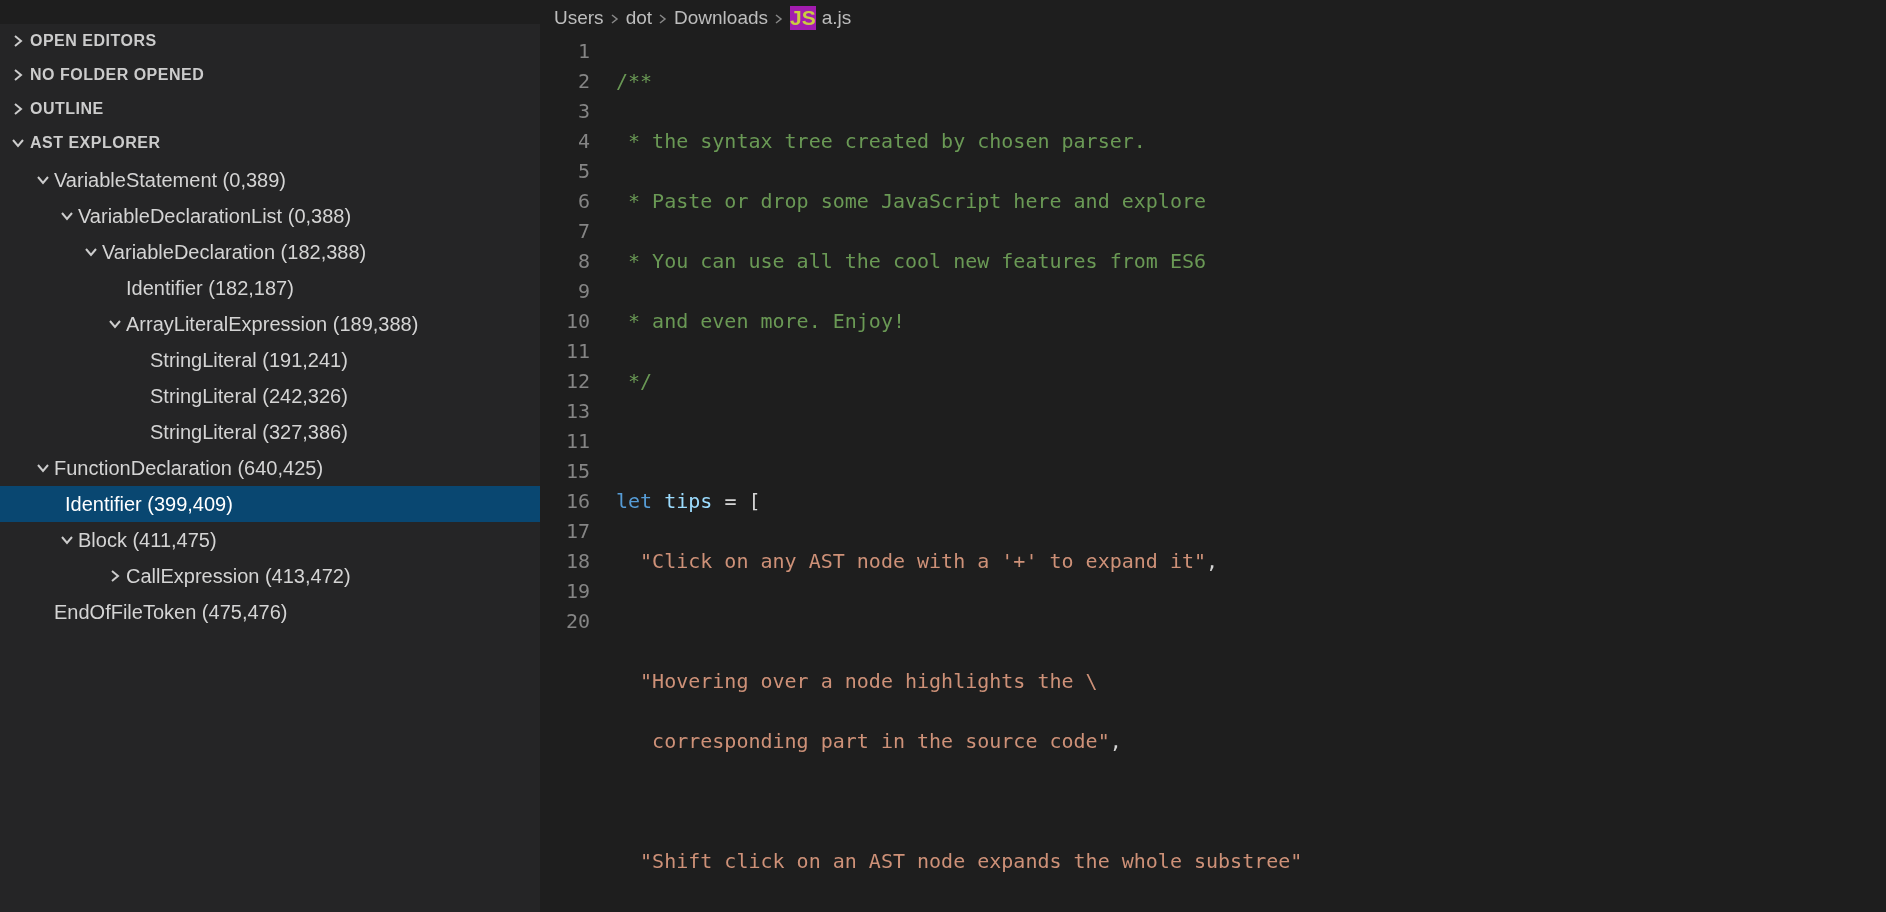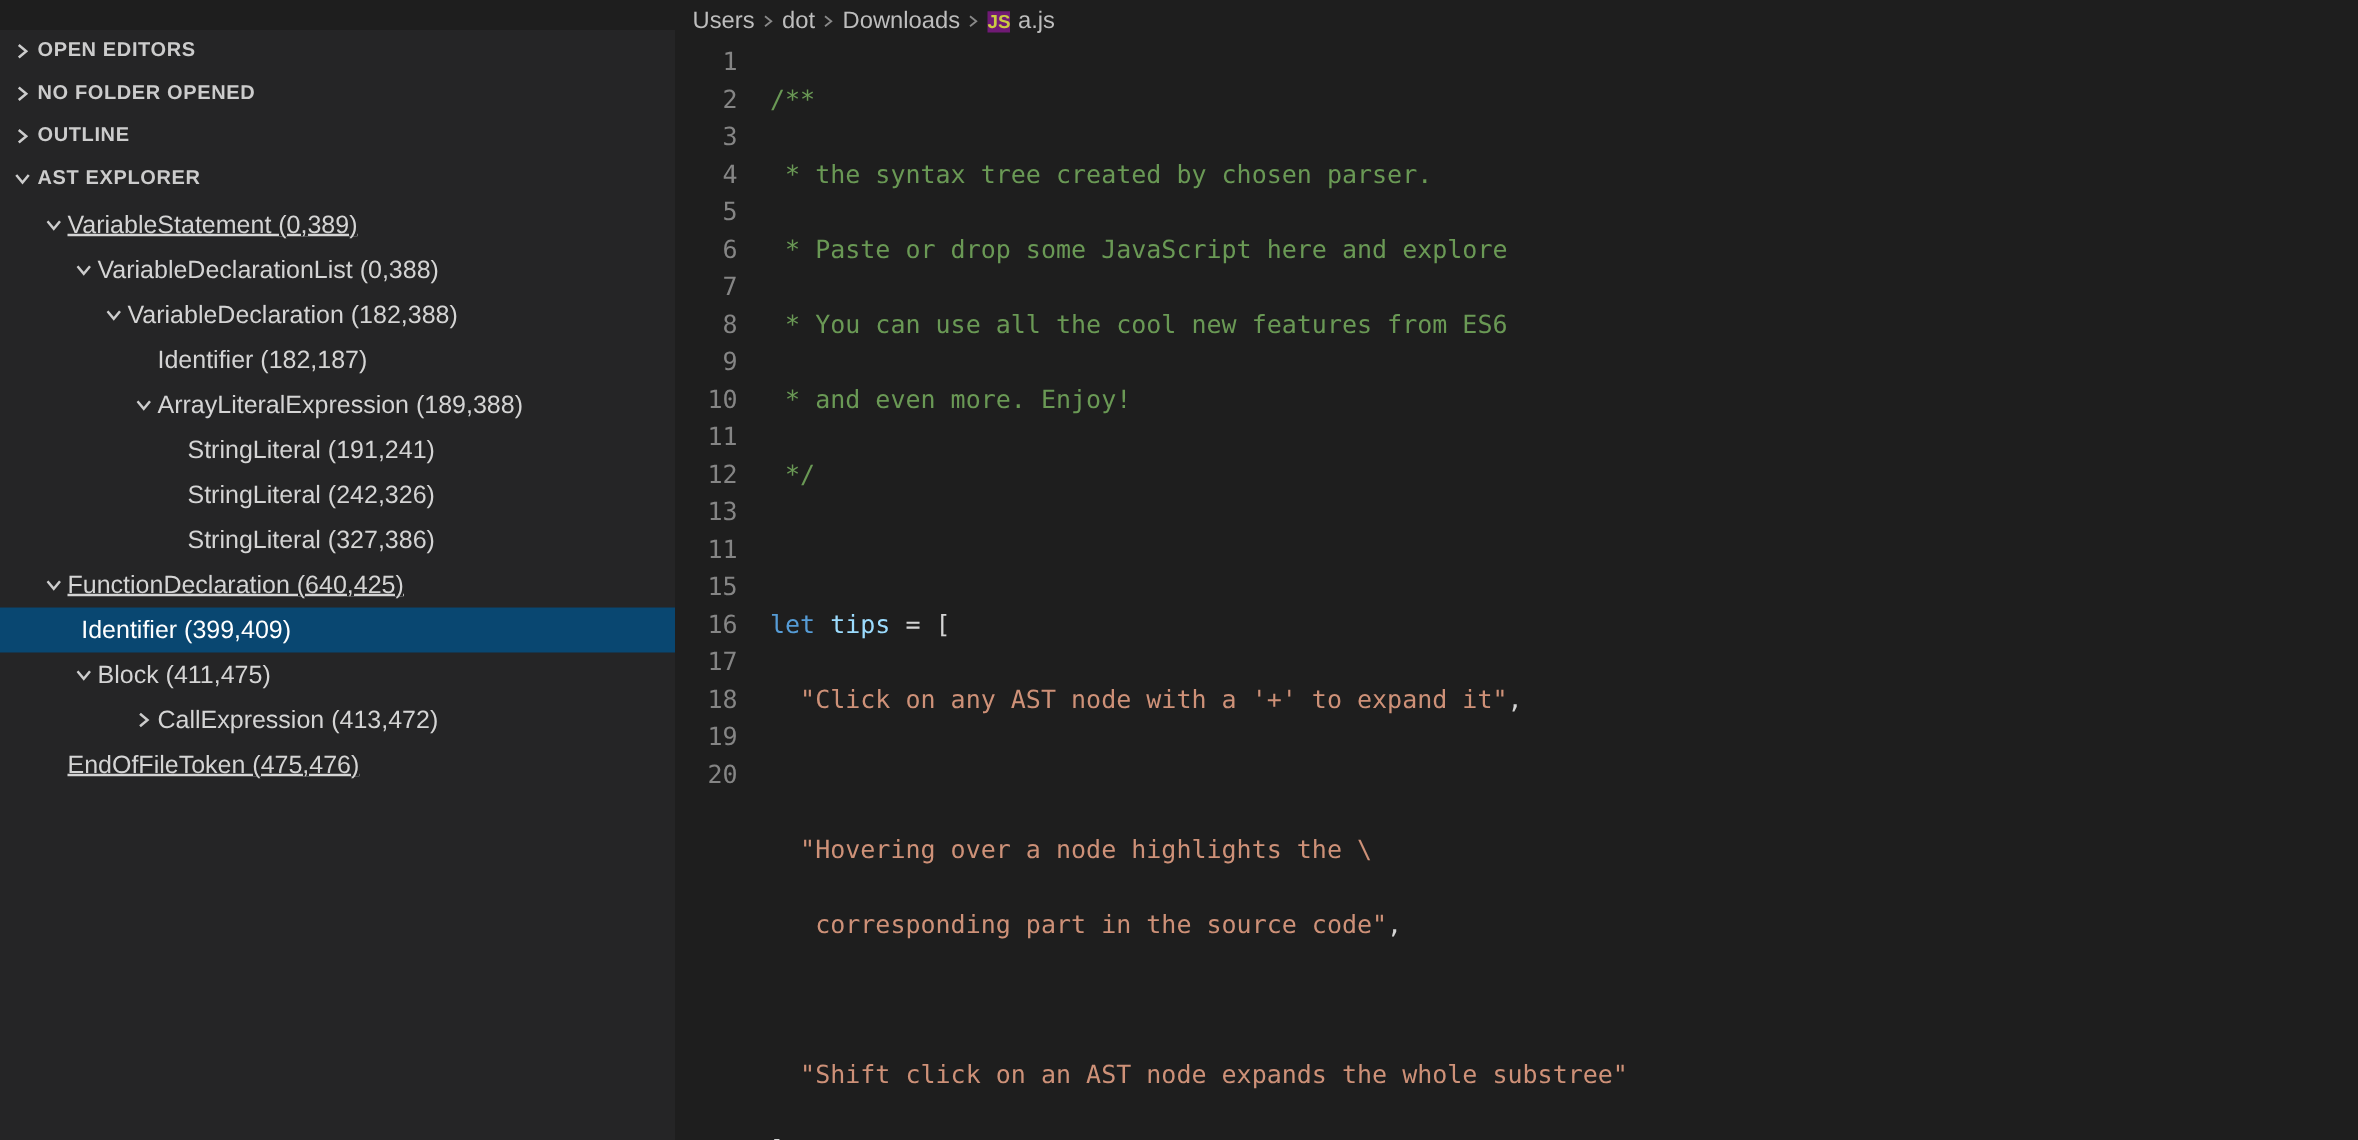--- a/index.html
+++ b/index.html
@@ -60,21 +60,21 @@
   align-items: center;
   justify-content: center;
   flex-shrink: 0;
 }
 .tree-item .label {
   padding-left: 2px;
 }
 .arrow svg { width: 12px; height: 12px; }
 .arrow.open svg { transform: rotate(90deg); }
 .arrow.closed svg { transform: rotate(0deg); }
-.indent-0 { padding-left: 34px; text-decoration: underline; }
+.indent-0 { padding-left: 34px; }
 .indent-1 { padding-left: 58px; }
 .indent-2 { padding-left: 82px; }
 .indent-3 { padding-left: 106px; }
 .indent-4 { padding-left: 130px; }
 .tree-item .pad { width: 18px; flex-shrink: 0; }
 
 .editor {
   flex: 1;
   background: #1e1e1e;
   display: flex;
@@ -86,22 +86,22 @@
   padding: 6px 14px;
   font-size: 19px;
   color: #a0a0a0;
   gap: 6px;
 }
 .breadcrumbs .crumb { color: #bdbdbd; }
 .breadcrumbs .sep svg { width: 10px; height: 10px; }
 .breadcrumbs .js-icon {
   color: #cbcb41;
   font-weight: 700;
-  font-size: 15px;
-  background: #701a75;
+  font-size: 21px;
+  background: #a21caf;
 }
 .code-area {
   display: flex;
   font-family: "Menlo", "Consolas", monospace;
   font-size: 20px;
   line-height: 30px;
 }
 .gutter {
   width: 76px;
   text-align: right;

